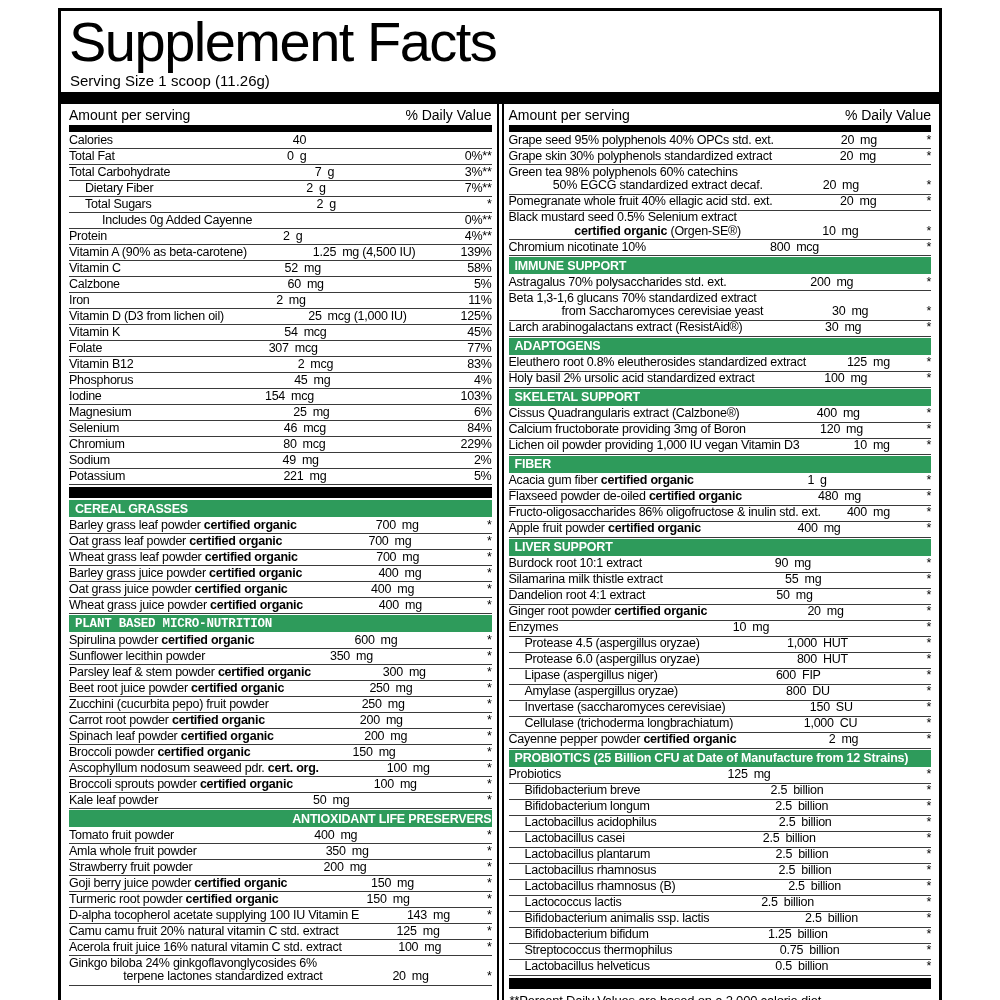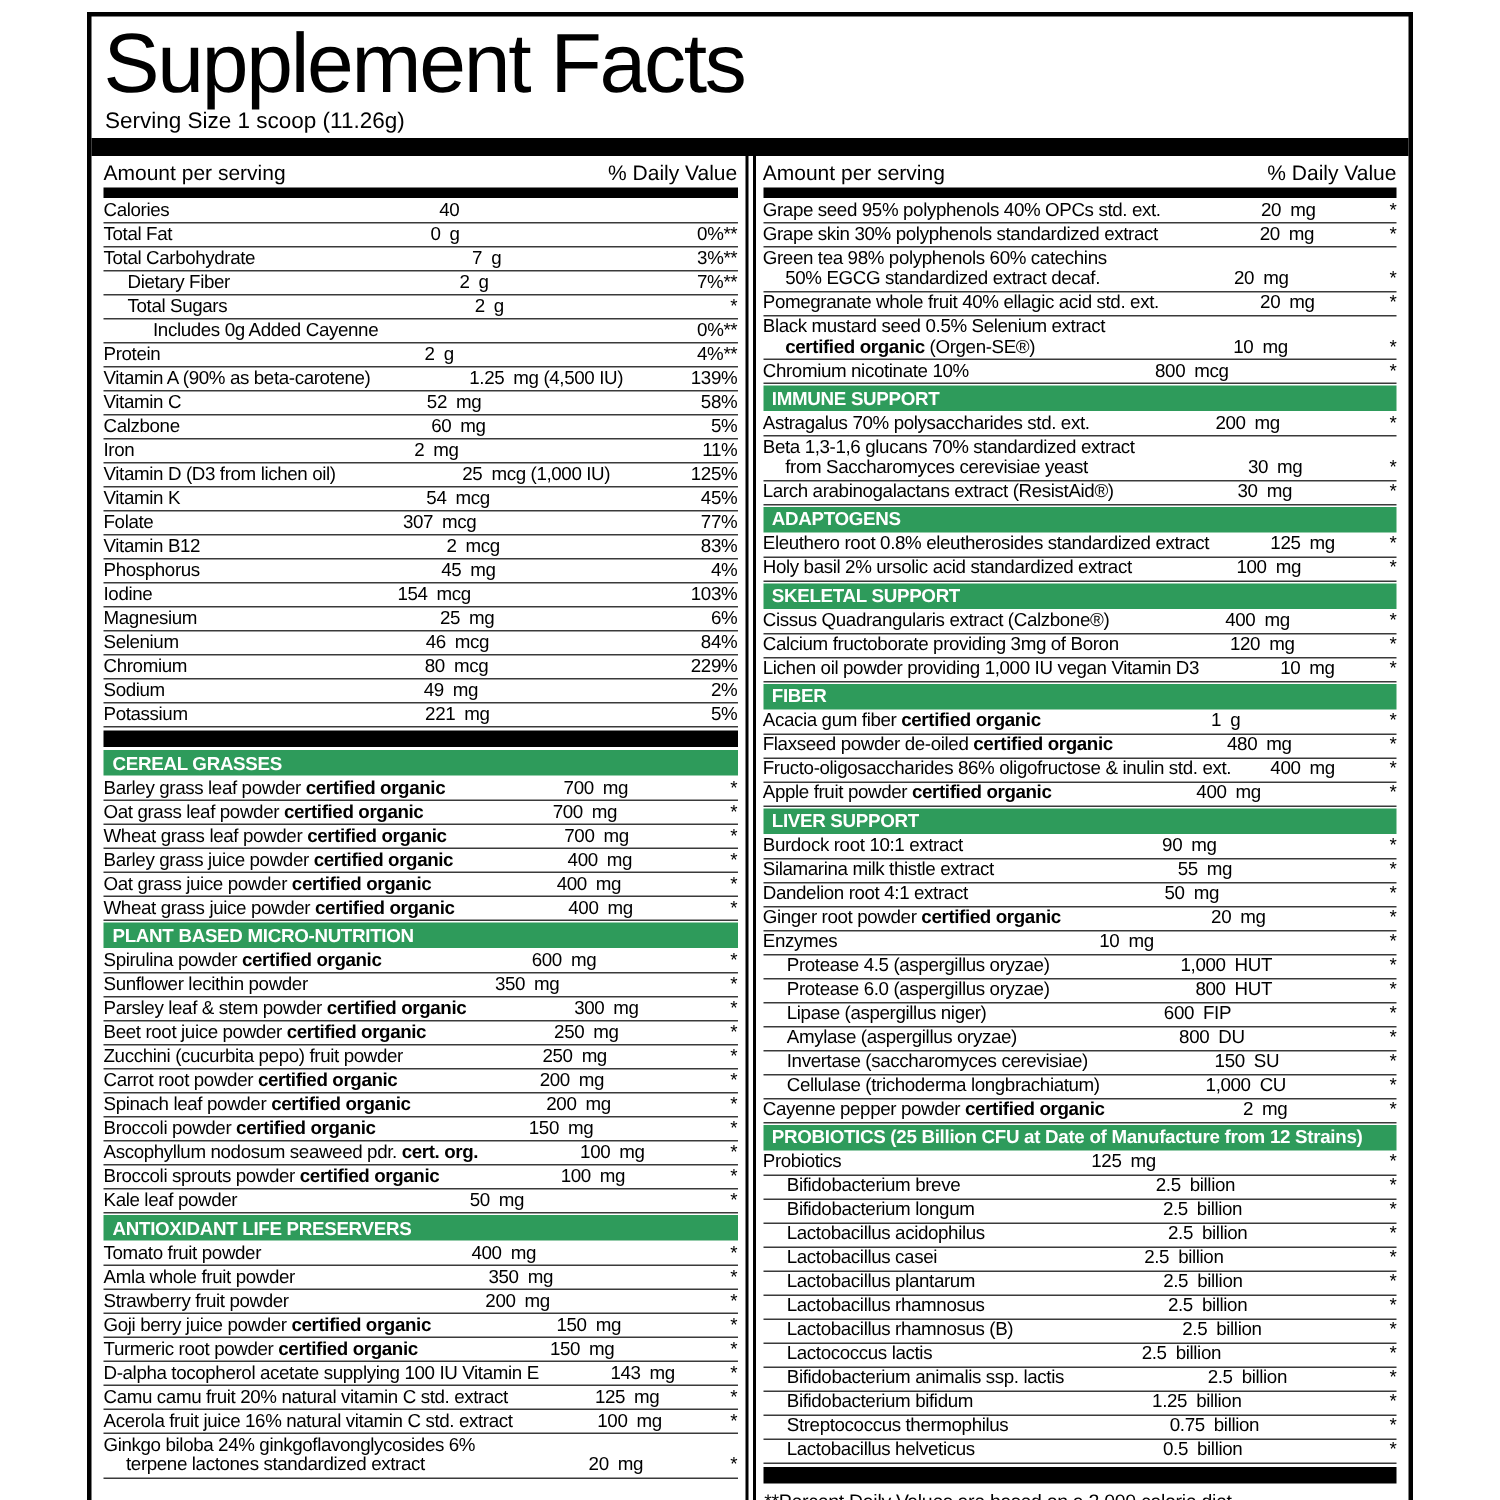--- a/index.html
+++ b/index.html
@@ -10,21 +10,21 @@
   .bar-full{height:12px;background:#000;margin:0 -8px;}
   .cols{display:flex;align-items:stretch;}
   .col{width:50%;box-sizing:border-box;}
   .col-left{border-right:2px solid #000;padding-right:5px;}
   .col-right{border-left:2px solid #000;margin-left:3px;padding-left:5px;}
   .col-hdr{display:flex;justify-content:space-between;font-weight:normal;font-size:14px;padding:3px 0 2px 0;}
   .hdr-bar{height:7px;background:#000;margin-bottom:1px;}
   .row{display:flex;align-items:flex-end;border-bottom:1px solid #3a3a3a;padding:0.5px 0 1px 0;font-size:12.5px;letter-spacing:-0.25px;line-height:1.08;}
   .row .name{flex:1 1 auto;min-width:0;}
   .row .line{white-space:nowrap;}
-  .row .cont{padding-left:15px;}
+  .row .cont{padding-left:15px;text-align:center;}
   .row .ind1{padding-left:16px;}
   .row .ind2{padding-left:33px;}
   .row .num{flex:0 0 auto;width:44px;text-align:right;white-space:nowrap;}
   .row .unit{flex:0 0 auto;min-width:30px;text-align:left;padding-left:6px;white-space:nowrap;}
   .row .dv{flex:1 0 auto;min-width:28px;text-align:right;white-space:nowrap;}
   .b{font-weight:bold;}
   .sec-hdr{color:#ffffff;font-weight:bold;font-size:12.5px;letter-spacing:-0.2px;padding:1.5px 0 1.5px 6px;margin:1px 0;white-space:nowrap;overflow:hidden;}
   .bar-thick{height:11px;background:#000;margin:2px 0;}
   .footnotes{font-size:13px;letter-spacing:-0.2px;line-height:1.2;padding:2px 0 2px 1px;}
 </style>
@@ -263,21 +263,21 @@
               <span class="dv">*</span>
             </div>
             <div class="row">
               <div class="name">
                 <div class="line"><span>Wheat grass juice powder </span><span class="b">certified organic</span></div>
               </div>
               <span class="num">400</span>
               <span class="unit">mg</span>
               <span class="dv">*</span>
             </div>
-            <div class="sec-hdr" style="background: rgb(46, 155, 91);">PLANT BASED MICRO-NUTRITION</div>
+            <div class="sec-hdr" style="background: rgb(46, 155, 91); font-family: Liberation Mono, monospace;">PLANT BASED MICRO-NUTRITION</div>
             <div class="row">
               <div class="name">
                 <div class="line"><span>Spirulina powder </span><span class="b">certified organic</span></div>
               </div>
               <span class="num">600</span>
               <span class="unit">mg</span>
               <span class="dv">*</span>
             </div>
             <div class="row">
               <div class="name">
@@ -352,21 +352,21 @@
               <span class="dv">*</span>
             </div>
             <div class="row">
               <div class="name">
                 <div class="line"><span>Kale leaf powder</span></div>
               </div>
               <span class="num">50</span>
               <span class="unit">mg</span>
               <span class="dv">*</span>
             </div>
-            <div class="sec-hdr" style="background: rgb(46, 155, 91);">ANTIOXIDANT LIFE PRESERVERS</div>
+            <div class="sec-hdr" style="background: rgb(46, 155, 91); text-align: right;">ANTIOXIDANT LIFE PRESERVERS</div>
             <div class="row">
               <div class="name">
                 <div class="line"><span>Tomato fruit powder</span></div>
               </div>
               <span class="num">400</span>
               <span class="unit">mg</span>
               <span class="dv">*</span>
             </div>
             <div class="row">
               <div class="name">

